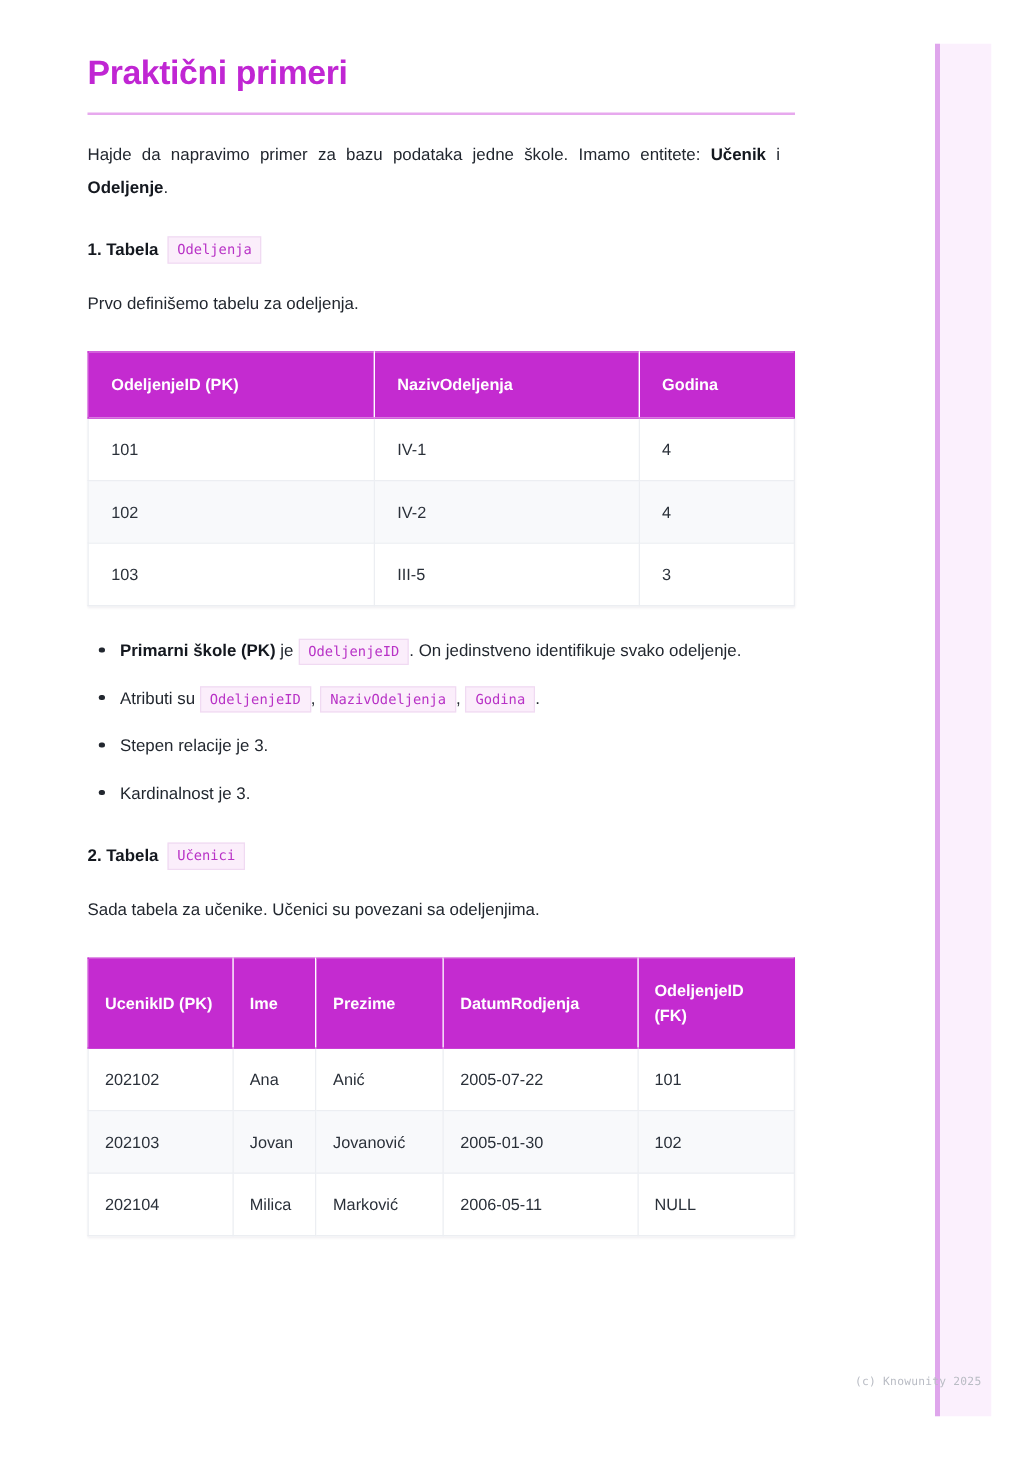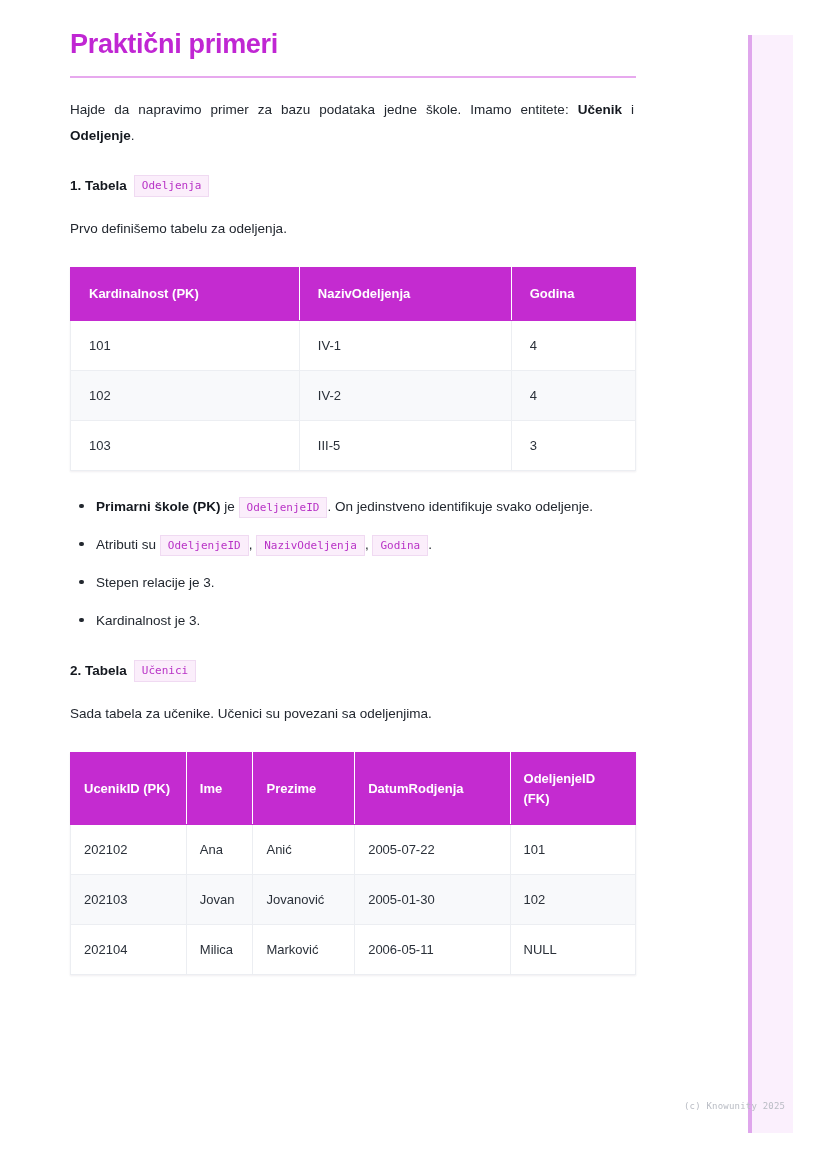--- a/index.html
+++ b/index.html
@@ -36,36 +36,36 @@
     width: 566px;
   }
 
   
   #doc-title {
     font-size: 27px;
     font-weight: bold;
     color: #c026d3;
     letter-spacing: -0.3px;
     margin: 0;
-    padding-top: 28px;
+    padding-top: 42px;
     line-height: 1.25;
   }
   #title-rule {
     height: 2px;
     background: #e7a9ee;
     margin-top: 14px;
     width: 100%;
   }
 
   
   .para {
     font-size: 13.5px;
     line-height: 1.95;
     color: #22272f;
-    margin: 19px 2px 0 0;
+    margin: 19px 12px 0 0;
     text-align: justify;
   }
   .para.nojust { text-align: left; }
   .para b { font-weight: bold; color: #14181f; }
 
   
   .section-head {
     font-size: 13.5px;
     font-weight: bold;
     color: #14181f;
@@ -207,21 +207,21 @@
 
   <div class="tbl-wrap">
     <table class="data" id="table-odeljenja">
       <colgroup>
           <col class="c0">
           <col class="c1">
           <col class="c2">
         </colgroup>
       <thead>
         <tr>
-          <th>Kardinalnost (PK)</th>
+          <th>OdeljenjeID (PK)</th>
           <th>NazivOdeljenja</th>
           <th>Godina</th>
         </tr>
       </thead>
       <tbody>
         <tr>
           <td>101</td>
           <td>IV-1</td>
           <td>4</td>
         </tr>

